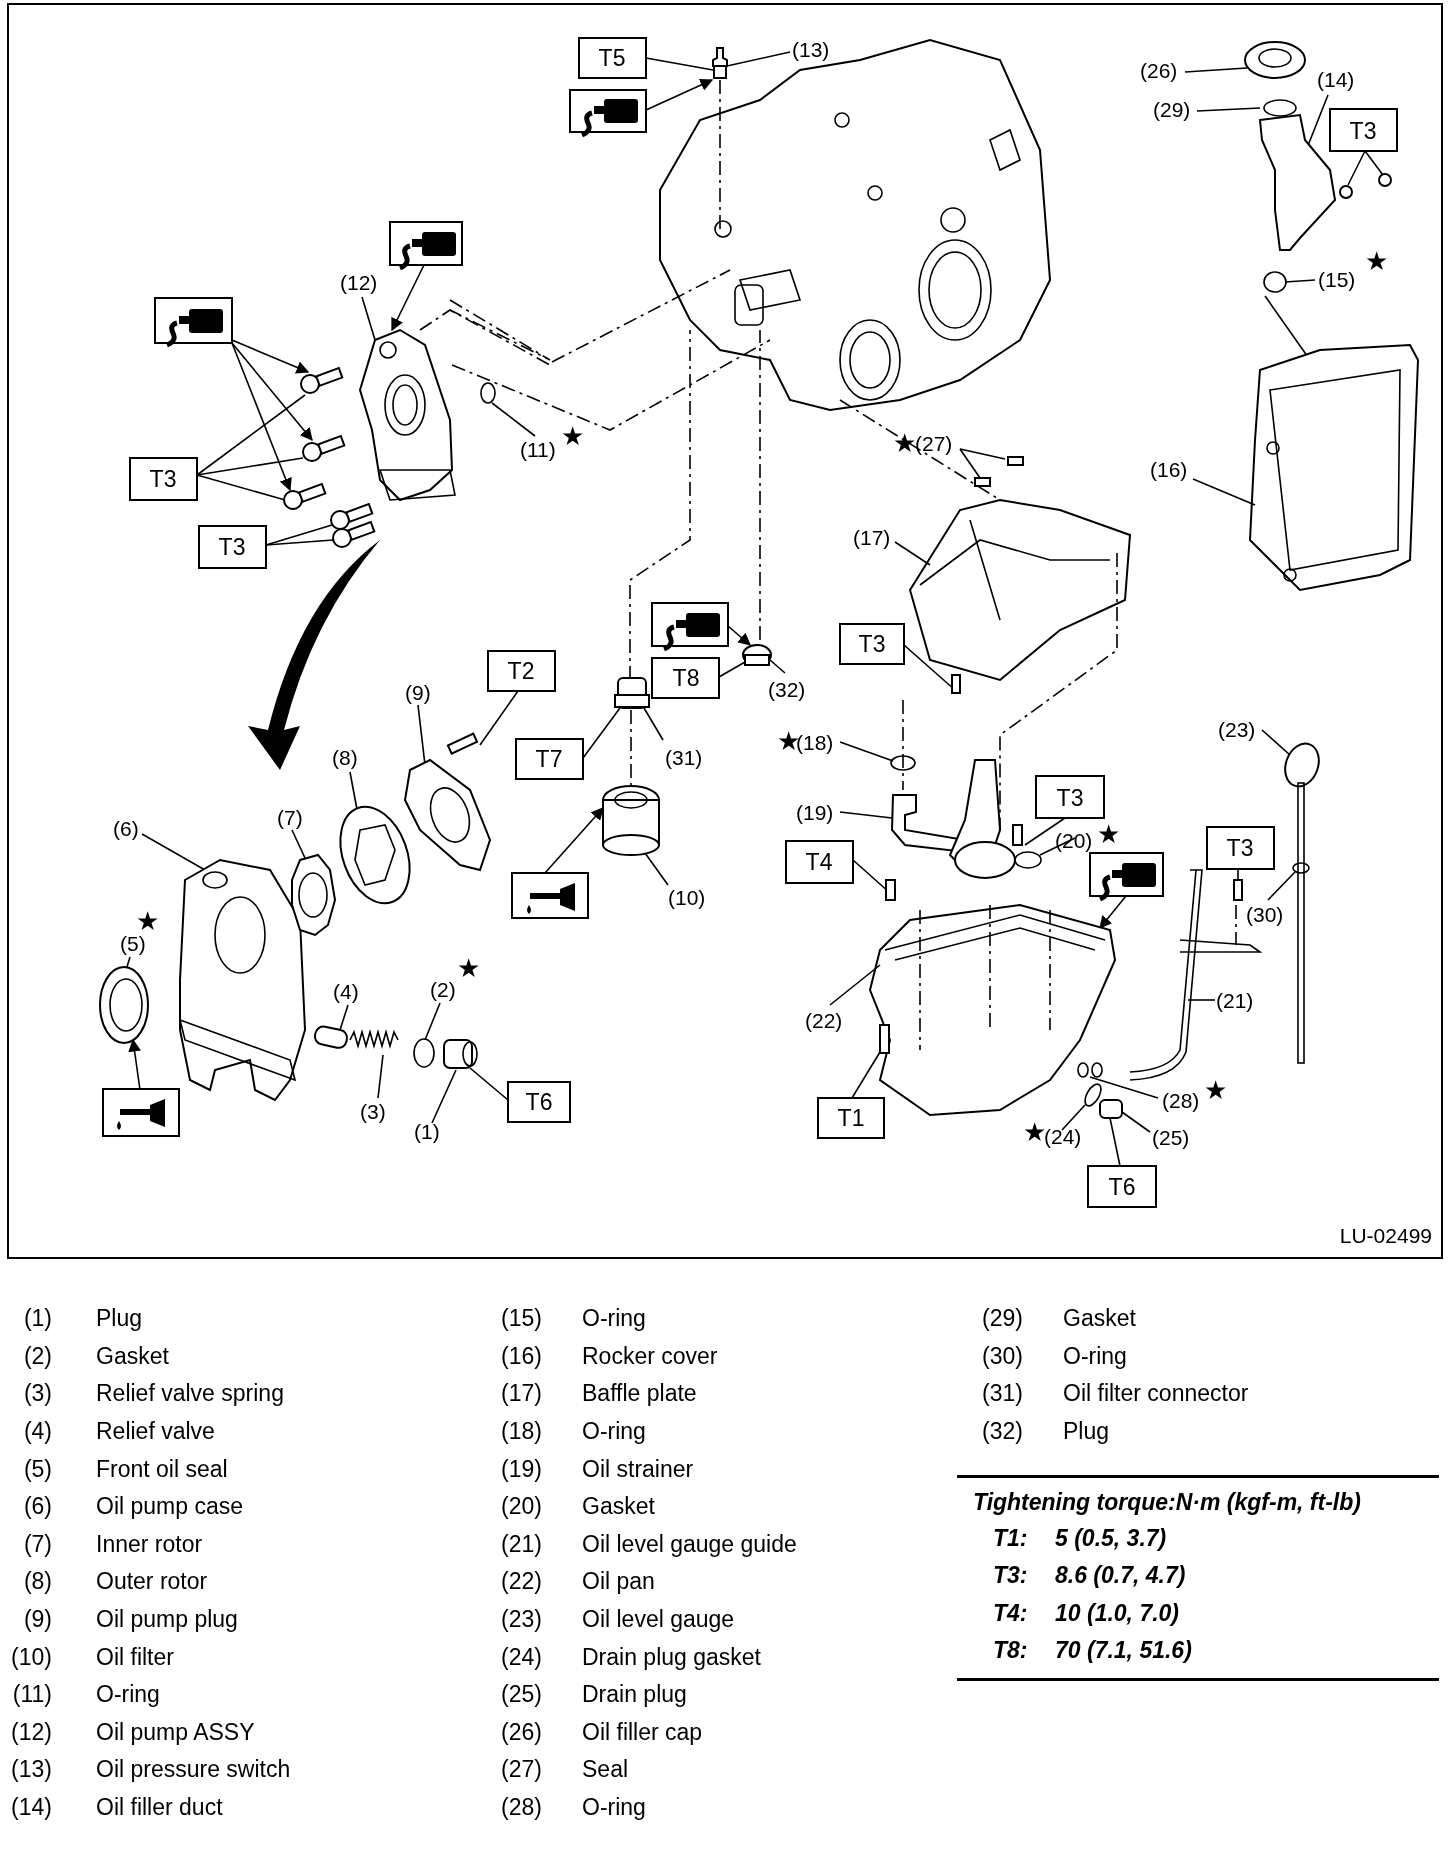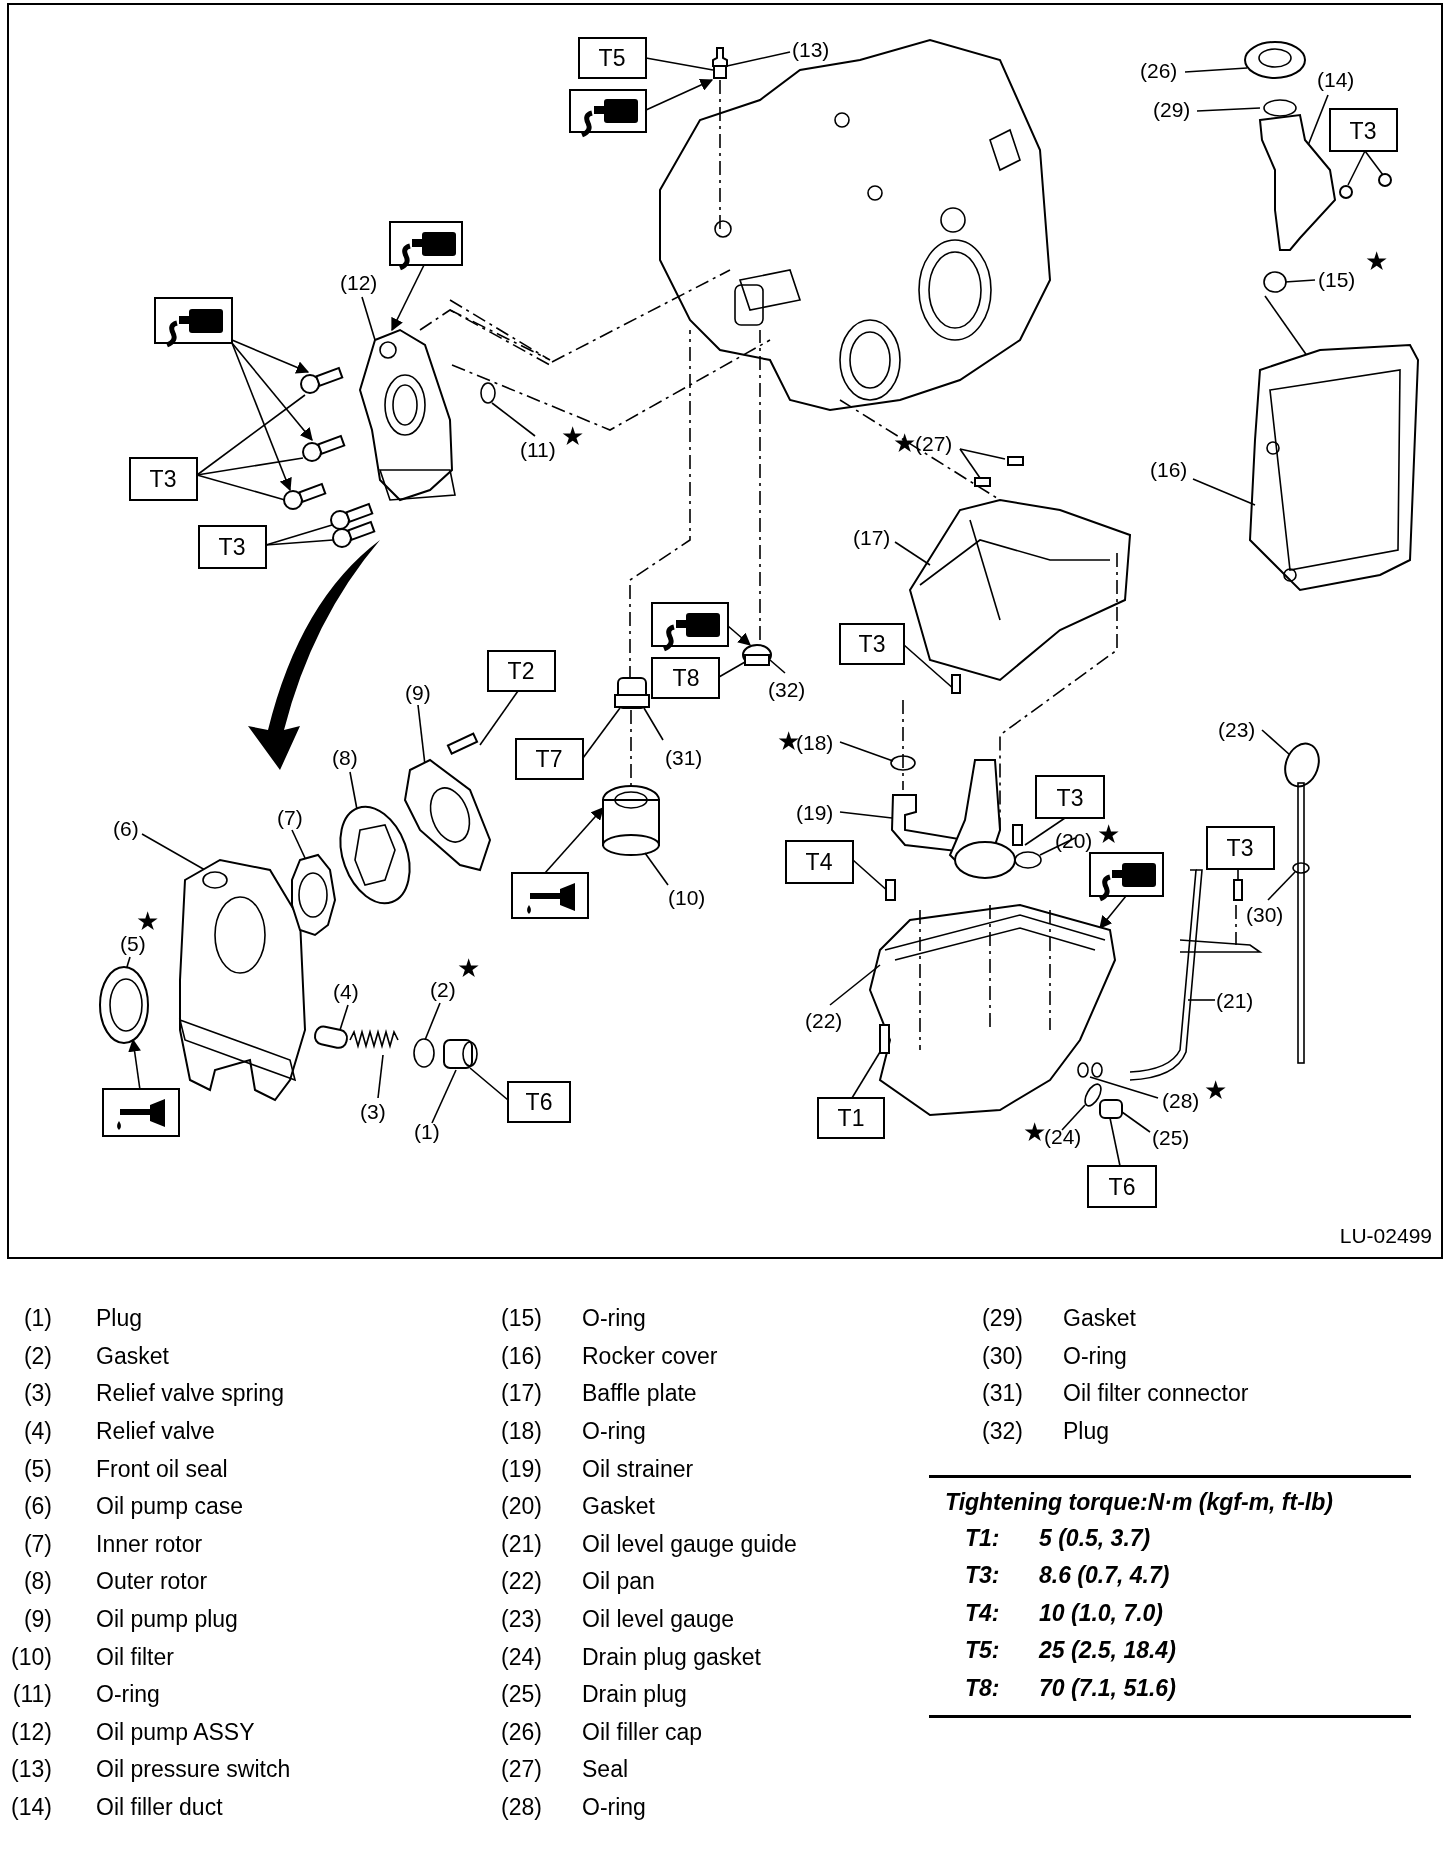--- a/index.html
+++ b/index.html
@@ -20,24 +20,24 @@
   .legend-name { display: inline-block; margin-left: 19px; }
   #col1 { left: 8px; }
   #col1 .legend-num { width: 44px; }
   #col1 .legend-name { margin-left: 44px; }
   #col2 { left: 494px; }
   #col2 .legend-num { width: 48px; }
   #col2 .legend-name { margin-left: 40px; }
   #col3 { left: 975px; }
   #col3 .legend-num { width: 48px; }
   #col3 .legend-name { margin-left: 40px; }
-  #torque { position: absolute; left: 929px; top: 1475px; width: 482px;
+  #torque { position: absolute; left: 957px; top: 1475px; width: 482px;
             border-top: 3px solid #000; border-bottom: 3px solid #000; padding: 6px 0 8px 0; }
   .torque-title { font-weight: bold; font-style: italic; font-size: 23px; padding-left: 16px; height: 36px; line-height: 36px; }
-  .torque-row { font-weight: bold; font-style: italic; font-size: 23px; height: 37.4px; line-height: 37.4px; display: flex; gap: 12px; }
+  .torque-row { font-weight: bold; font-style: italic; font-size: 23px; height: 37.4px; line-height: 37.4px; display: flex; }
   .torque-code { width: 86px; padding-left: 36px; box-sizing: border-box; display: inline-block; }
   .torque-val { display: inline-block; padding-left: 12px; }
 </style>
 </head>
 <body>
 
 <svg id="diagram" viewBox="0 0 1456 1270" xmlns="http://www.w3.org/2000/svg">
   <defs>
     <marker id="arr" viewBox="0 0 10 10" refX="9" refY="5" markerWidth="8" markerHeight="8" orient="auto-start-reverse">
       <path d="M0,0 L10,5 L0,10 z" fill="#000"></path>
@@ -506,21 +506,17 @@
       </div>
       <div class="torque-row">
         <span class="torque-code">T3:</span>
         <span class="torque-val">8.6 (0.7, 4.7)</span>
       </div>
       <div class="torque-row">
         <span class="torque-code">T4:</span>
         <span class="torque-val">10 (1.0, 7.0)</span>
       </div>
       <div class="torque-row">
-        <span class="torque-code">T5:</span>
-        <span class="torque-val">25 (2.5, 18.4)</span>
-      </div>
-      <div class="torque-row">
         <span class="torque-code">T8:</span>
         <span class="torque-val">70 (7.1, 51.6)</span>
       </div>
     </div>
 </div>
 
 </body></html>

